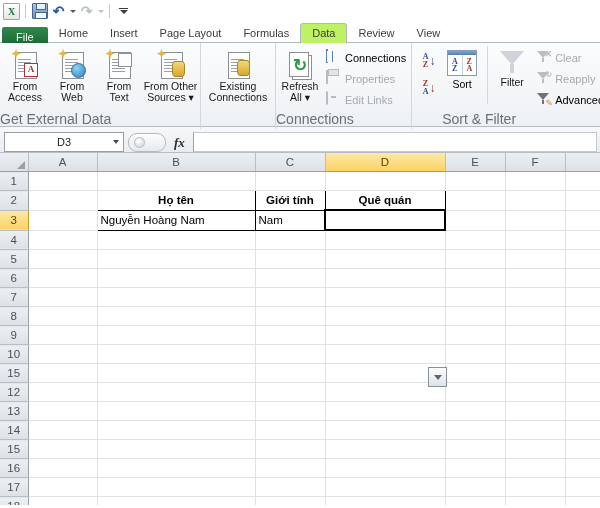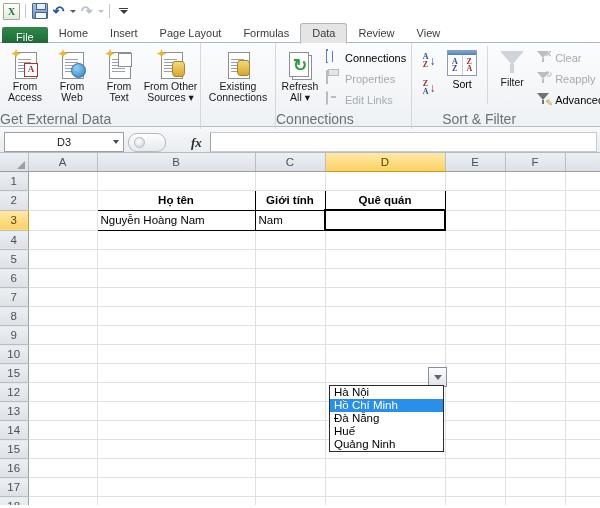--- a/index.html
+++ b/index.html
@@ -105,21 +105,21 @@
   .tab.file {
     background: linear-gradient(#2f8a4a,#1d6b36);
     color: #ffffff;
     font-weight: normal;
     border-top-left-radius: 2px;
     border-top-right-radius: 2px;
     padding: 0 14px;
     height: 16px; line-height: 20px;
   }
   .tab.active {
-    background: #e5e5e5;
+    background: #bef264;
     border: 1px solid #b0b7bd;
     border-bottom: 1px solid #ffffff;
     border-top-left-radius: 3px;
     border-top-right-radius: 3px;
     height: 19px; line-height: 18px;
     margin-bottom: -1px;
   }
 
   
   .ribbon {
@@ -311,21 +311,21 @@
     font-size:11px;
     position: relative;
   }
   .namebox .txt { color:#1a1a1a; }
   .namebox .dd {
     position:absolute;right:4px;top:7px;
     width:0;height:0;border-left:3.5px solid transparent;border-right:3.5px solid transparent;
     border-top:4px solid #4a4a4a;
   }
   .fx-group {
-    display:flex;align-items:center;gap:17px;margin-left:4px;
+    display:flex;align-items:center;gap:0;margin-left:4px;
   }
   .pill {
     width: 36px; height: 17px;
     background: linear-gradient(#fdfdfd,#e6eaee);
     border:1px solid #b4bac0; border-radius: 9px;
     display:flex;align-items:center;justify-content:center;
   }
   .pill .dot {
     width:9px;height:9px;border-radius:50%;
     background: radial-gradient(circle at 40% 35%,#ffffff,#cbd2d8);
@@ -909,20 +909,13 @@
           <td class="cell"></td>
       <td class="cell"></td>
     </tr>
   </tbody>
     </table>
 
   <div class="dd-btn">
     <span class="tri"></span>
   </div>
 
-  <div class="dv-list">
-    <div class="dv-item">Hà Nội</div>
-    <div class="dv-item sel">Hồ Chí Minh</div>
-    <div class="dv-item">Đà Nẵng</div>
-    <div class="dv-item">Huế</div>
-    <div class="dv-item">Quảng Ninh</div>
-  </div>
 </div>
 
 </body></html>

